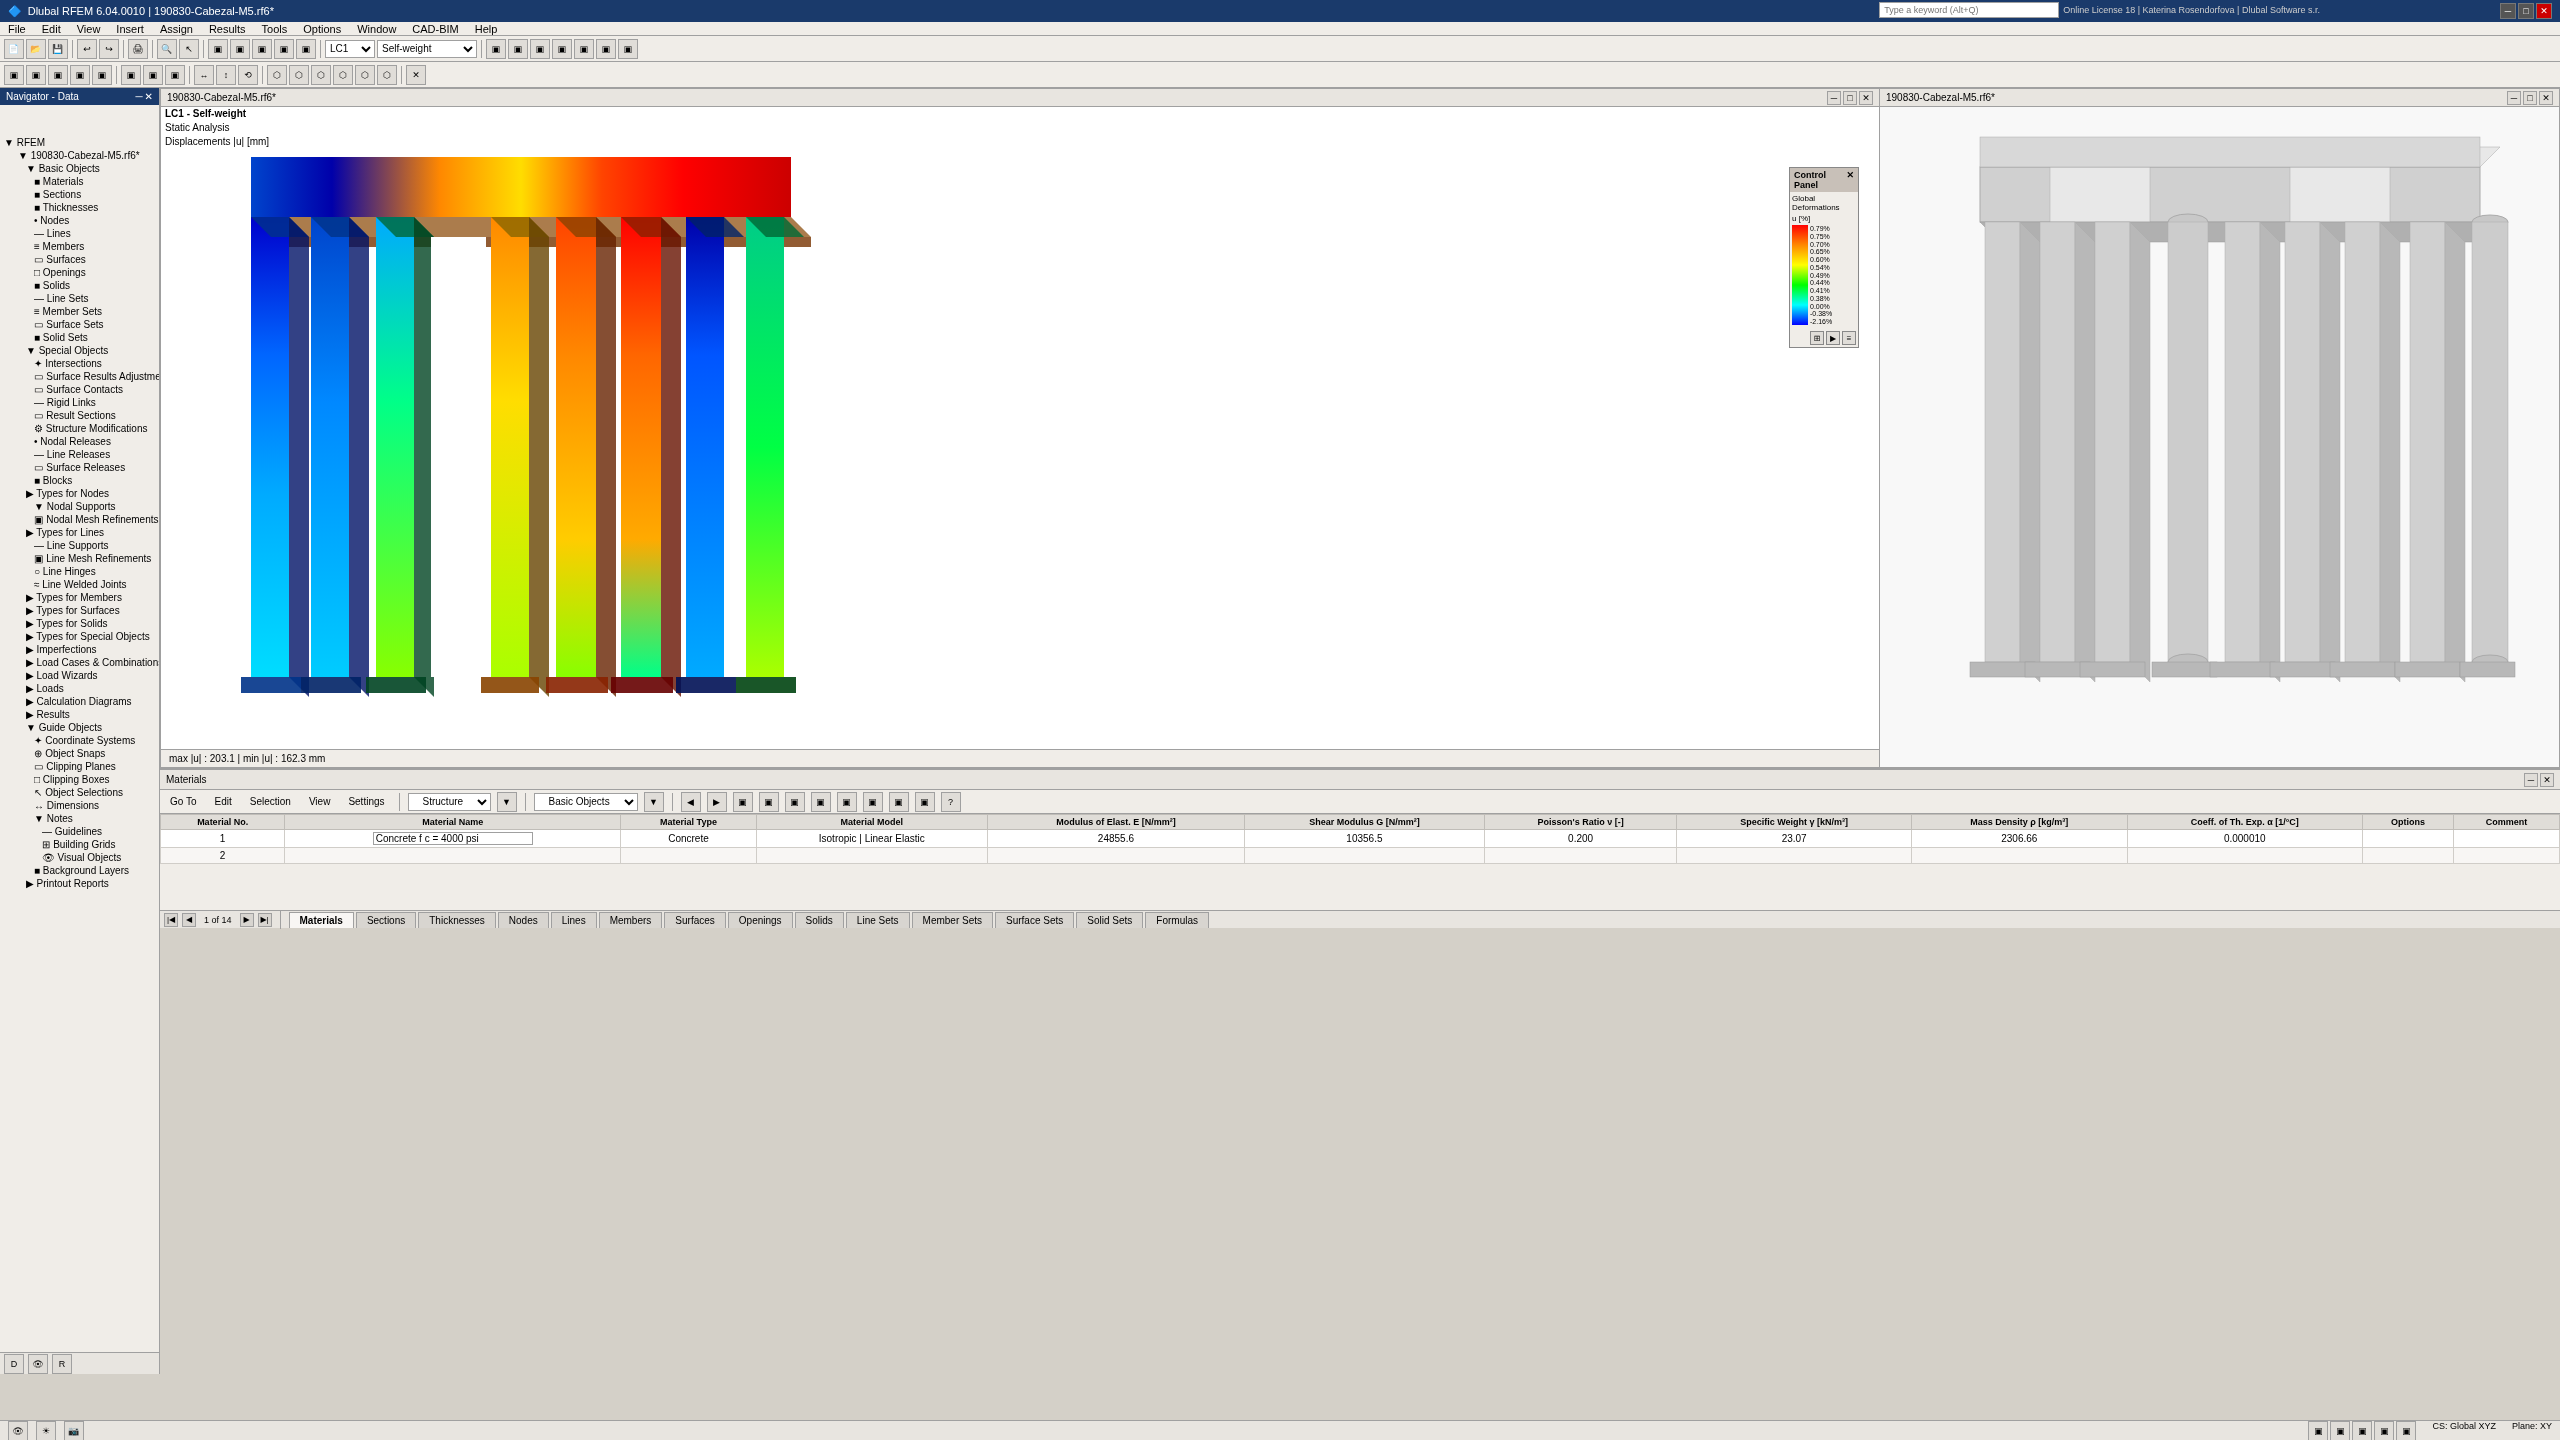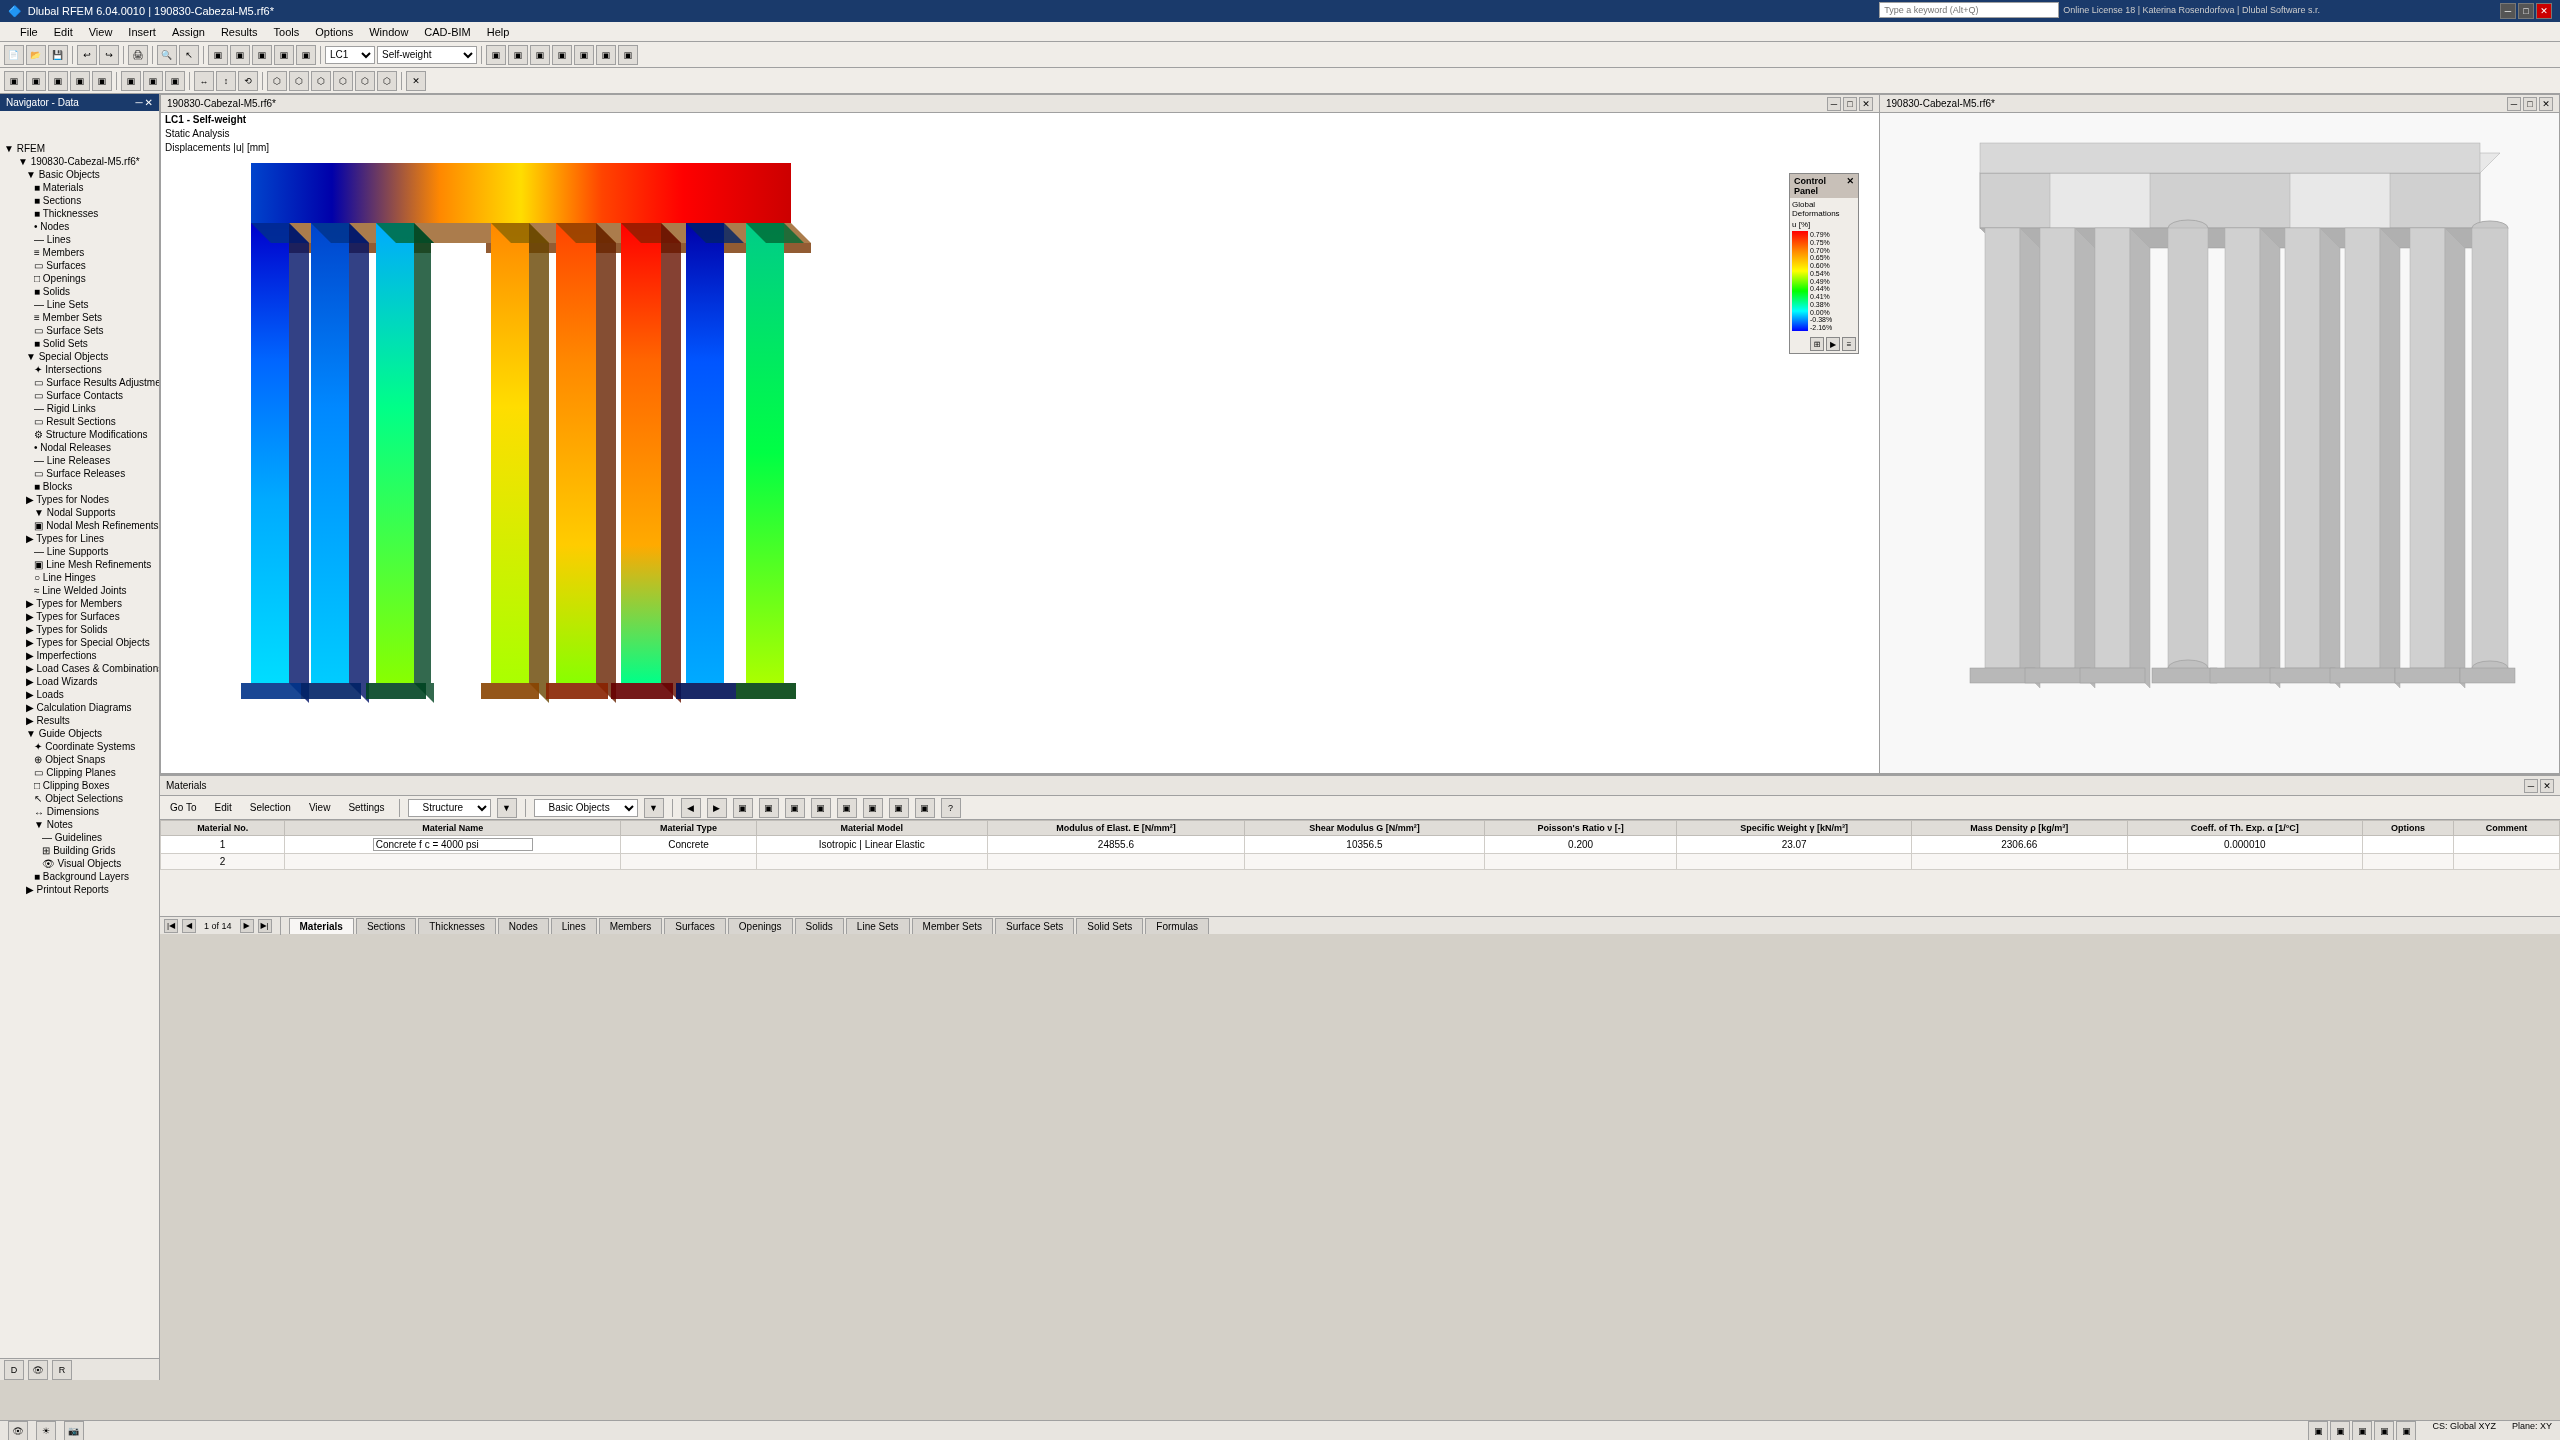--- a/index.html
+++ b/index.html
@@ -5,21 +5,21 @@
     * { margin: 0; padding: 0; box-sizing: border-box; }
     body { font-family: 'Segoe UI', Tahoma, Geneva, Verdana, sans-serif; font-size: 11px; background: #d4d0c8; color: #000; overflow: hidden; width: 2560px; height: 1440px; }
 
     
     .title-bar { background: #1a3a6b; color: #fff; height: 22px; display: flex; align-items: center; padding: 0 8px; justify-content: space-between; }
     .title-bar-left { display: flex; align-items: center; gap: 6px; font-size: 11px; }
     .title-bar-right { display: flex; gap: 2px; }
     .title-btn { width: 16px; height: 16px; background: #555; border: 1px solid #777; color: #fff; font-size: 9px; display: flex; align-items: center; justify-content: center; cursor: pointer; }
 
     
-    .menu-bar { background: #f0ede8; height: 20px; display: flex; align-items: center; padding: 0 12px; border-bottom: 1px solid #a0a0a0; }
+    .menu-bar { background: #f0ede8; height: 14px; display: flex; align-items: center; padding: 0 0; border-bottom: 1px solid #a0a0a0; }
     .menu-item { padding: 2px 8px; font-size: 11px; cursor: pointer; }
 
     
     .toolbar { background: #f0ede8; height: 26px; display: flex; align-items: center; padding: 2px 4px; border-bottom: 1px solid #a0a0a0; gap: 2px; }
     .toolbar-btn { width: 20px; height: 20px; background: #e0ddd8; border: 1px solid #a0a0a0; display: flex; align-items: center; justify-content: center; font-size: 9px; cursor: pointer; }
     .toolbar-sep { width: 1px; height: 18px; background: #a0a0a0; margin: 0 2px; }
     .toolbar2 { background: #f0ede8; height: 26px; display: flex; align-items: center; padding: 2px 4px; border-bottom: 1px solid #a0a0a0; gap: 2px; }
     .search-input { width: 180px; height: 18px; border: 1px solid #a0a0a0; background: #fff; padding: 0 4px; font-size: 10px; }
 
     
@@ -552,20 +552,23 @@
               </div>
             </div>
             <div class="cp-footer">
               <div class="cp-btn">⊞</div>
               <div class="cp-btn">▶</div>
               <div class="cp-btn">≡</div>
             </div>
           </div>
 
         </div>
+        <div class="view-footer">
+          <span>max |u| : 203.1 | min |u| : 162.3 mm</span>
+        </div>
       </div>
 
       <div class="view-right">
         <div class="view-header">
           <span>190830-Cabezal-M5.rf6*</span>
           <div style="display:flex;gap:2px;">
             <div class="view-btn">─</div>
             <div class="view-btn">□</div>
             <div class="view-btn">✕</div>
           </div>

